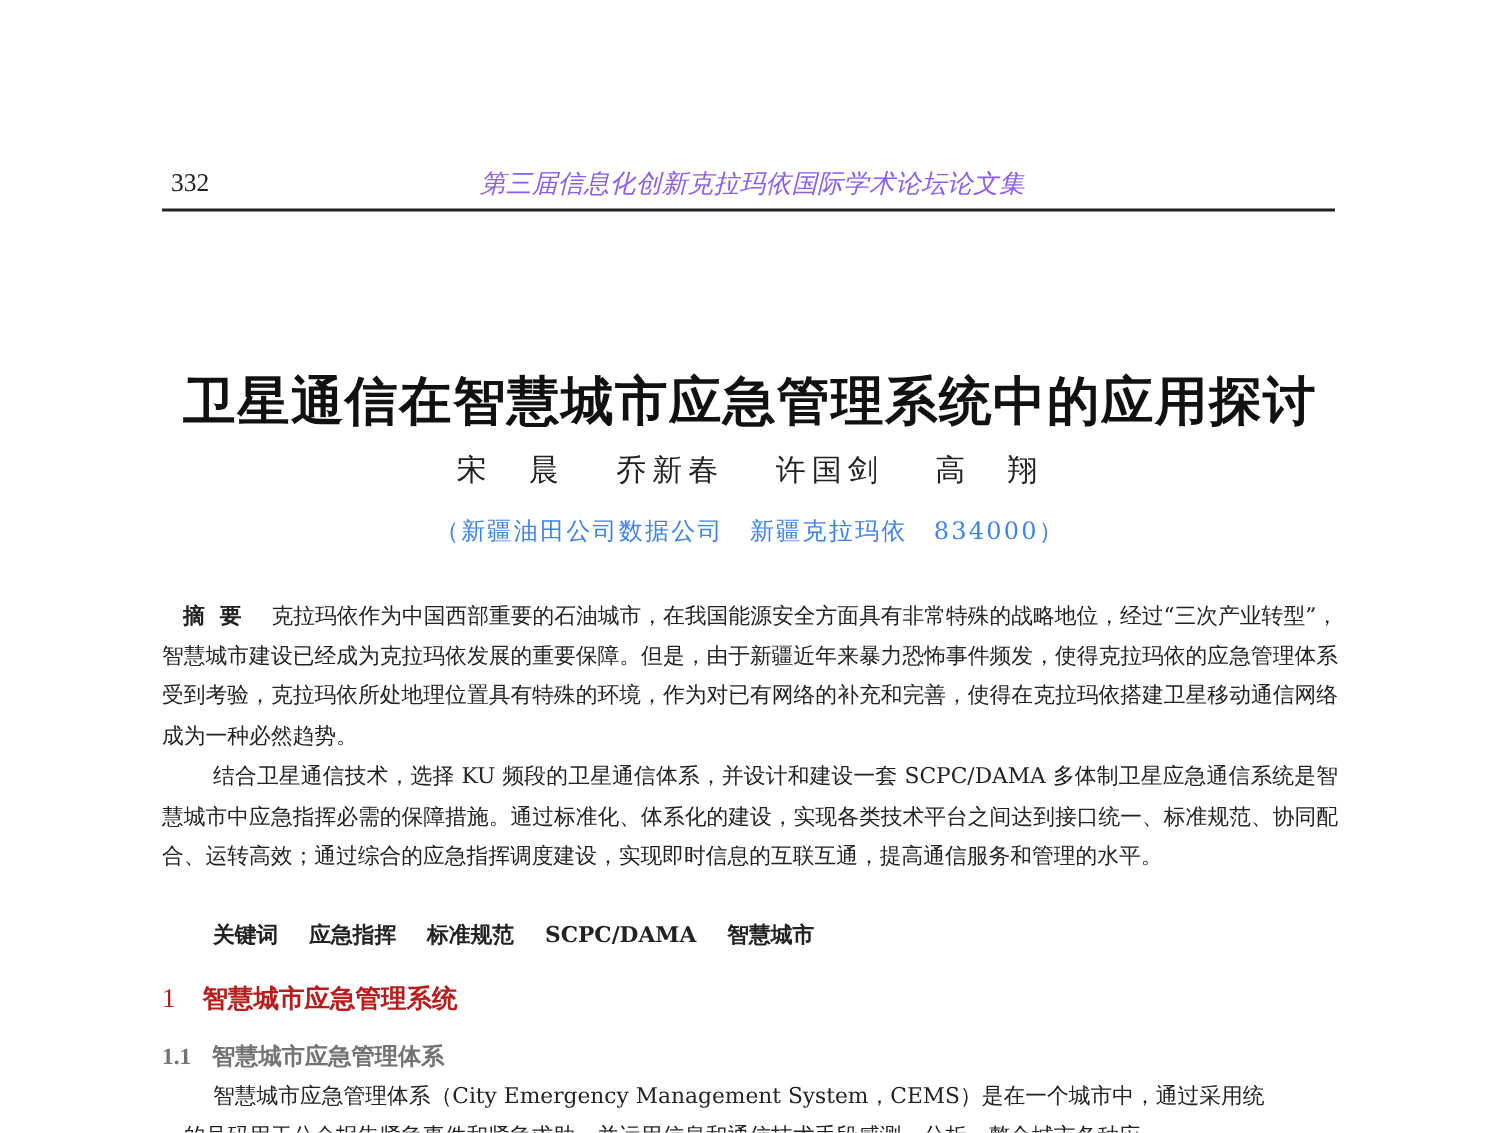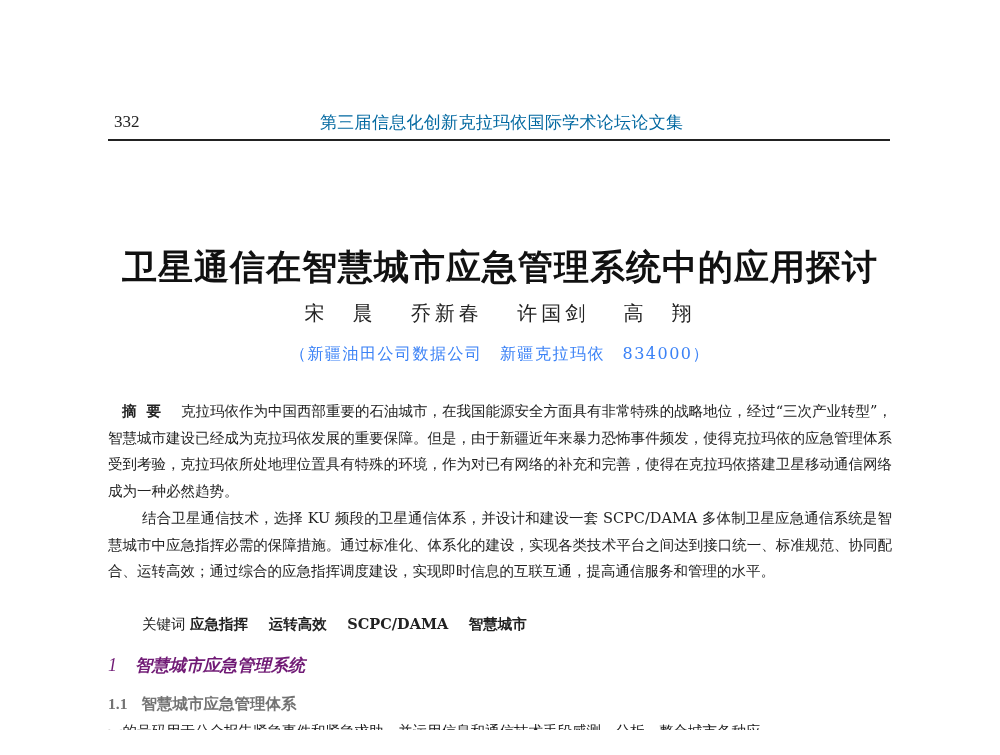--- a/index.html
+++ b/index.html
@@ -30,21 +30,22 @@
       font-size: 17px;
       color: #222;
     }
     .journal-title {
       position: absolute;
       left: 212px;
       top: 3px;
       font-family: "DejaVu Sans", sans-serif;
       font-size: 17px;
       letter-spacing: 0.3px;
-      color: #0369a1;
+      color: #8b5cf6;
+      font-style: italic;
     }
     .header-rule {
       position: absolute;
       left: 108px;
       top: 139px;
       width: 782px;
       height: 2px;
       background: #222;
     }
     .paper-title {
@@ -95,33 +96,33 @@
       font-weight: bold;
       margin-left: 14px;
       margin-right: 10px;
       letter-spacing: 10px;
     }
     .para2 { top: 505px; }
     .indent { text-indent: 34px; }
     .keywords { top: 611px; }
     .kw-label {
       font-family: "DejaVu Sans", sans-serif;
-      font-weight: normal;
+      font-weight: bold;
       margin-left: 34px;
+      margin-right: 16px;
     }
     .kw-item { margin-right: 16px; font-weight: bold; }
     .section-heading {
       position: absolute;
       left: 108px;
       top: 654px;
       font-family: "DejaVu Sans", sans-serif;
       font-weight: bold;
       font-size: 17px;
-      color: #701a75;
-      font-style: italic;
+      color: #b91c1c;
     }
     .section-heading .num { font-family: "Liberation Serif", serif; font-weight: normal; margin-right: 18px; font-size: 18px; }
     .subsection-heading {
       position: absolute;
       left: 108px;
       top: 694px;
       font-family: "DejaVu Sans", sans-serif;
       font-weight: bold;
       font-size: 15.5px;
       color: #737373;
@@ -156,28 +157,29 @@
 
 <div class="body-block abstract">
   <span class="abstract-label">摘要</span><span>克拉玛依作为中国西部重要的石油城市，在我国能源安全方面具有非常特殊的战略地位，经过“三次产业转型”，智慧城市建设已经成为克拉玛依发展的重要保障。但是，由于新疆近年来暴力恐怖事件频发，使得克拉玛依的应急管理体系受到考验，克拉玛依所处地理位置具有特殊的环境，作为对已有网络的补充和完善，使得在克拉玛依搭建卫星移动通信网络成为一种必然趋势。</span>
 </div>
 
 <div class="body-block para2 indent">结合卫星通信技术，选择 KU 频段的卫星通信体系，并设计和建设一套 SCPC/DAMA 多体制卫星应急通信系统是智慧城市中应急指挥必需的保障措施。通过标准化、体系化的建设，实现各类技术平台之间达到接口统一、标准规范、协同配合、运转高效；通过综合的应急指挥调度建设，实现即时信息的互联互通，提高通信服务和管理的水平。</div>
 
 <div class="body-block keywords">
   <span class="kw-label">关键词</span>
   <span class="kw-item">应急指挥</span>
-  <span class="kw-item">运转高效</span>
+  <span class="kw-item">标准规范</span>
   <span class="kw-item">SCPC/DAMA</span>
   <span class="kw-item">智慧城市</span>
 </div>
 
 <div class="section-heading">
   <span class="num">1</span><span>智慧城市应急管理系统</span>
 </div>
 
 <div class="subsection-heading">
   <span class="num">1.1</span><span>智慧城市应急管理体系</span>
 </div>
 
 <div class="body-block para3">
+  <div class="indent">智慧城市应急管理体系（City Emergency Management System，CEMS）是在一个城市中，通过采用统</div>
   <div class="clip-line"><span>一的号码用于公众报告紧急事件和紧急求助，并运用信息和通信技术手段感测、分析、整合城市各种应</span></div>
 </div>
 
 </body></html>

